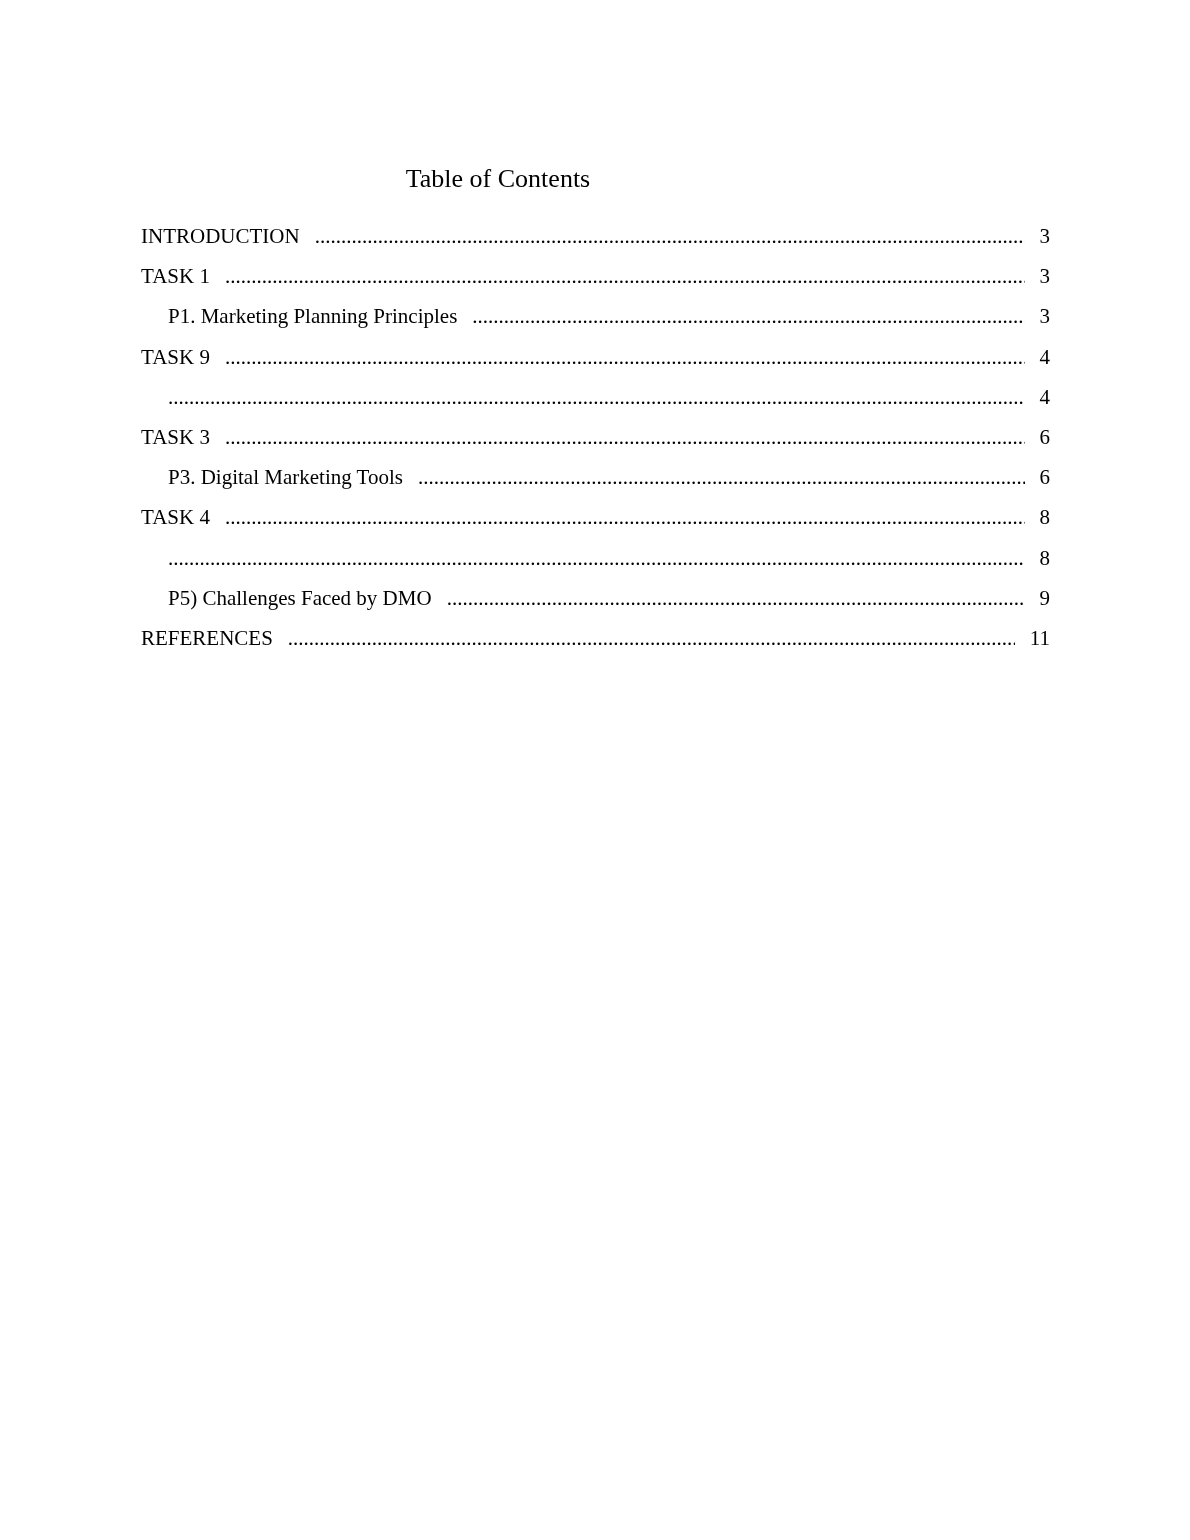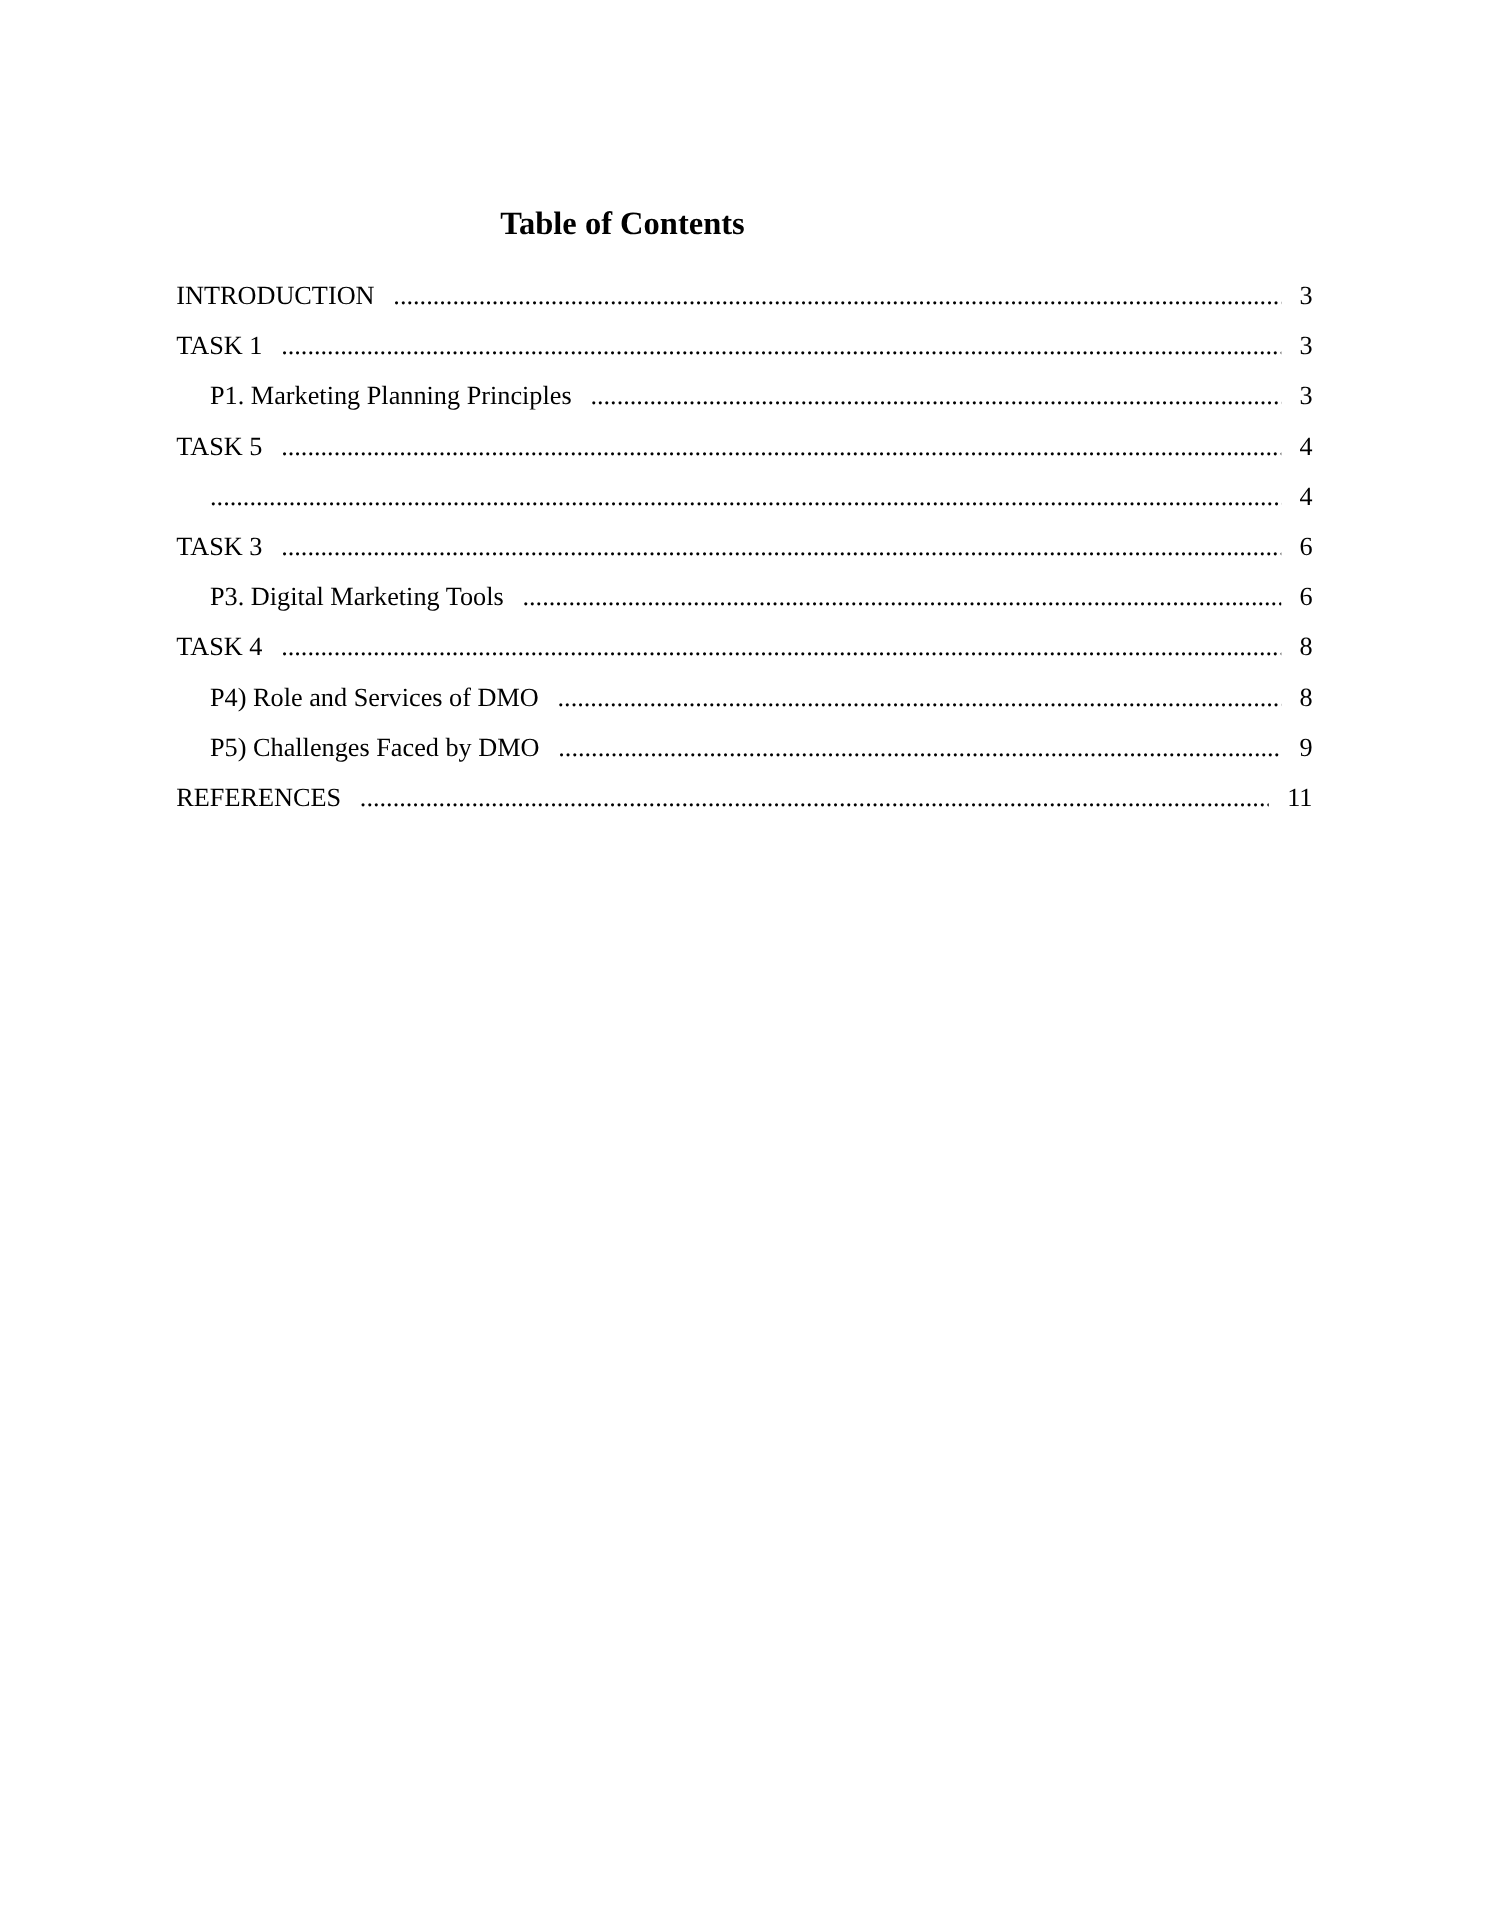--- a/index.html
+++ b/index.html
@@ -21,21 +21,21 @@
       width: 1190px;
       height: 1540px;
       background: #ffffff;
     }
     .toc-title {
       position: absolute;
       left: 0;
       width: 996px;
       top: 162px;
       text-align: center;
-      font-weight: bold;
+      font-weight: normal;
       font-size: 26px;
       line-height: 34px;
     }
     .toc-list {
       position: absolute;
       left: 141px;
       top: 220px;
       width: 909px;
       margin: 0;
       padding: 0;
@@ -93,21 +93,21 @@
       <span class="toc-label">TASK 1</span>
       <span class="toc-leader"></span>
       <span class="toc-page">3</span>
     </li>
     <li class="toc-entry level-2">
       <span class="toc-label">P1. Marketing Planning Principles </span>
       <span class="toc-leader"></span>
       <span class="toc-page">3</span>
     </li>
     <li class="toc-entry level-1">
-      <span class="toc-label">TASK 5</span>
+      <span class="toc-label">TASK 9</span>
       <span class="toc-leader"></span>
       <span class="toc-page">4</span>
     </li>
     <li class="toc-entry level-2">
       <span class="toc-leader"></span>
       <span class="toc-page">4</span>
     </li>
     <li class="toc-entry level-1">
       <span class="toc-label">TASK 3</span>
       <span class="toc-leader"></span>
@@ -117,21 +117,20 @@
       <span class="toc-label">P3. Digital Marketing Tools </span>
       <span class="toc-leader"></span>
       <span class="toc-page">6</span>
     </li>
     <li class="toc-entry level-1">
       <span class="toc-label">TASK 4</span>
       <span class="toc-leader"></span>
       <span class="toc-page">8</span>
     </li>
     <li class="toc-entry level-2">
-      <span class="toc-label">P4) Role and Services of DMO</span>
       <span class="toc-leader"></span>
       <span class="toc-page">8</span>
     </li>
     <li class="toc-entry level-2">
       <span class="toc-label">P5) Challenges Faced by DMO</span>
       <span class="toc-leader"></span>
       <span class="toc-page">9</span>
     </li>
     <li class="toc-entry level-1">
       <span class="toc-label">REFERENCES</span>

